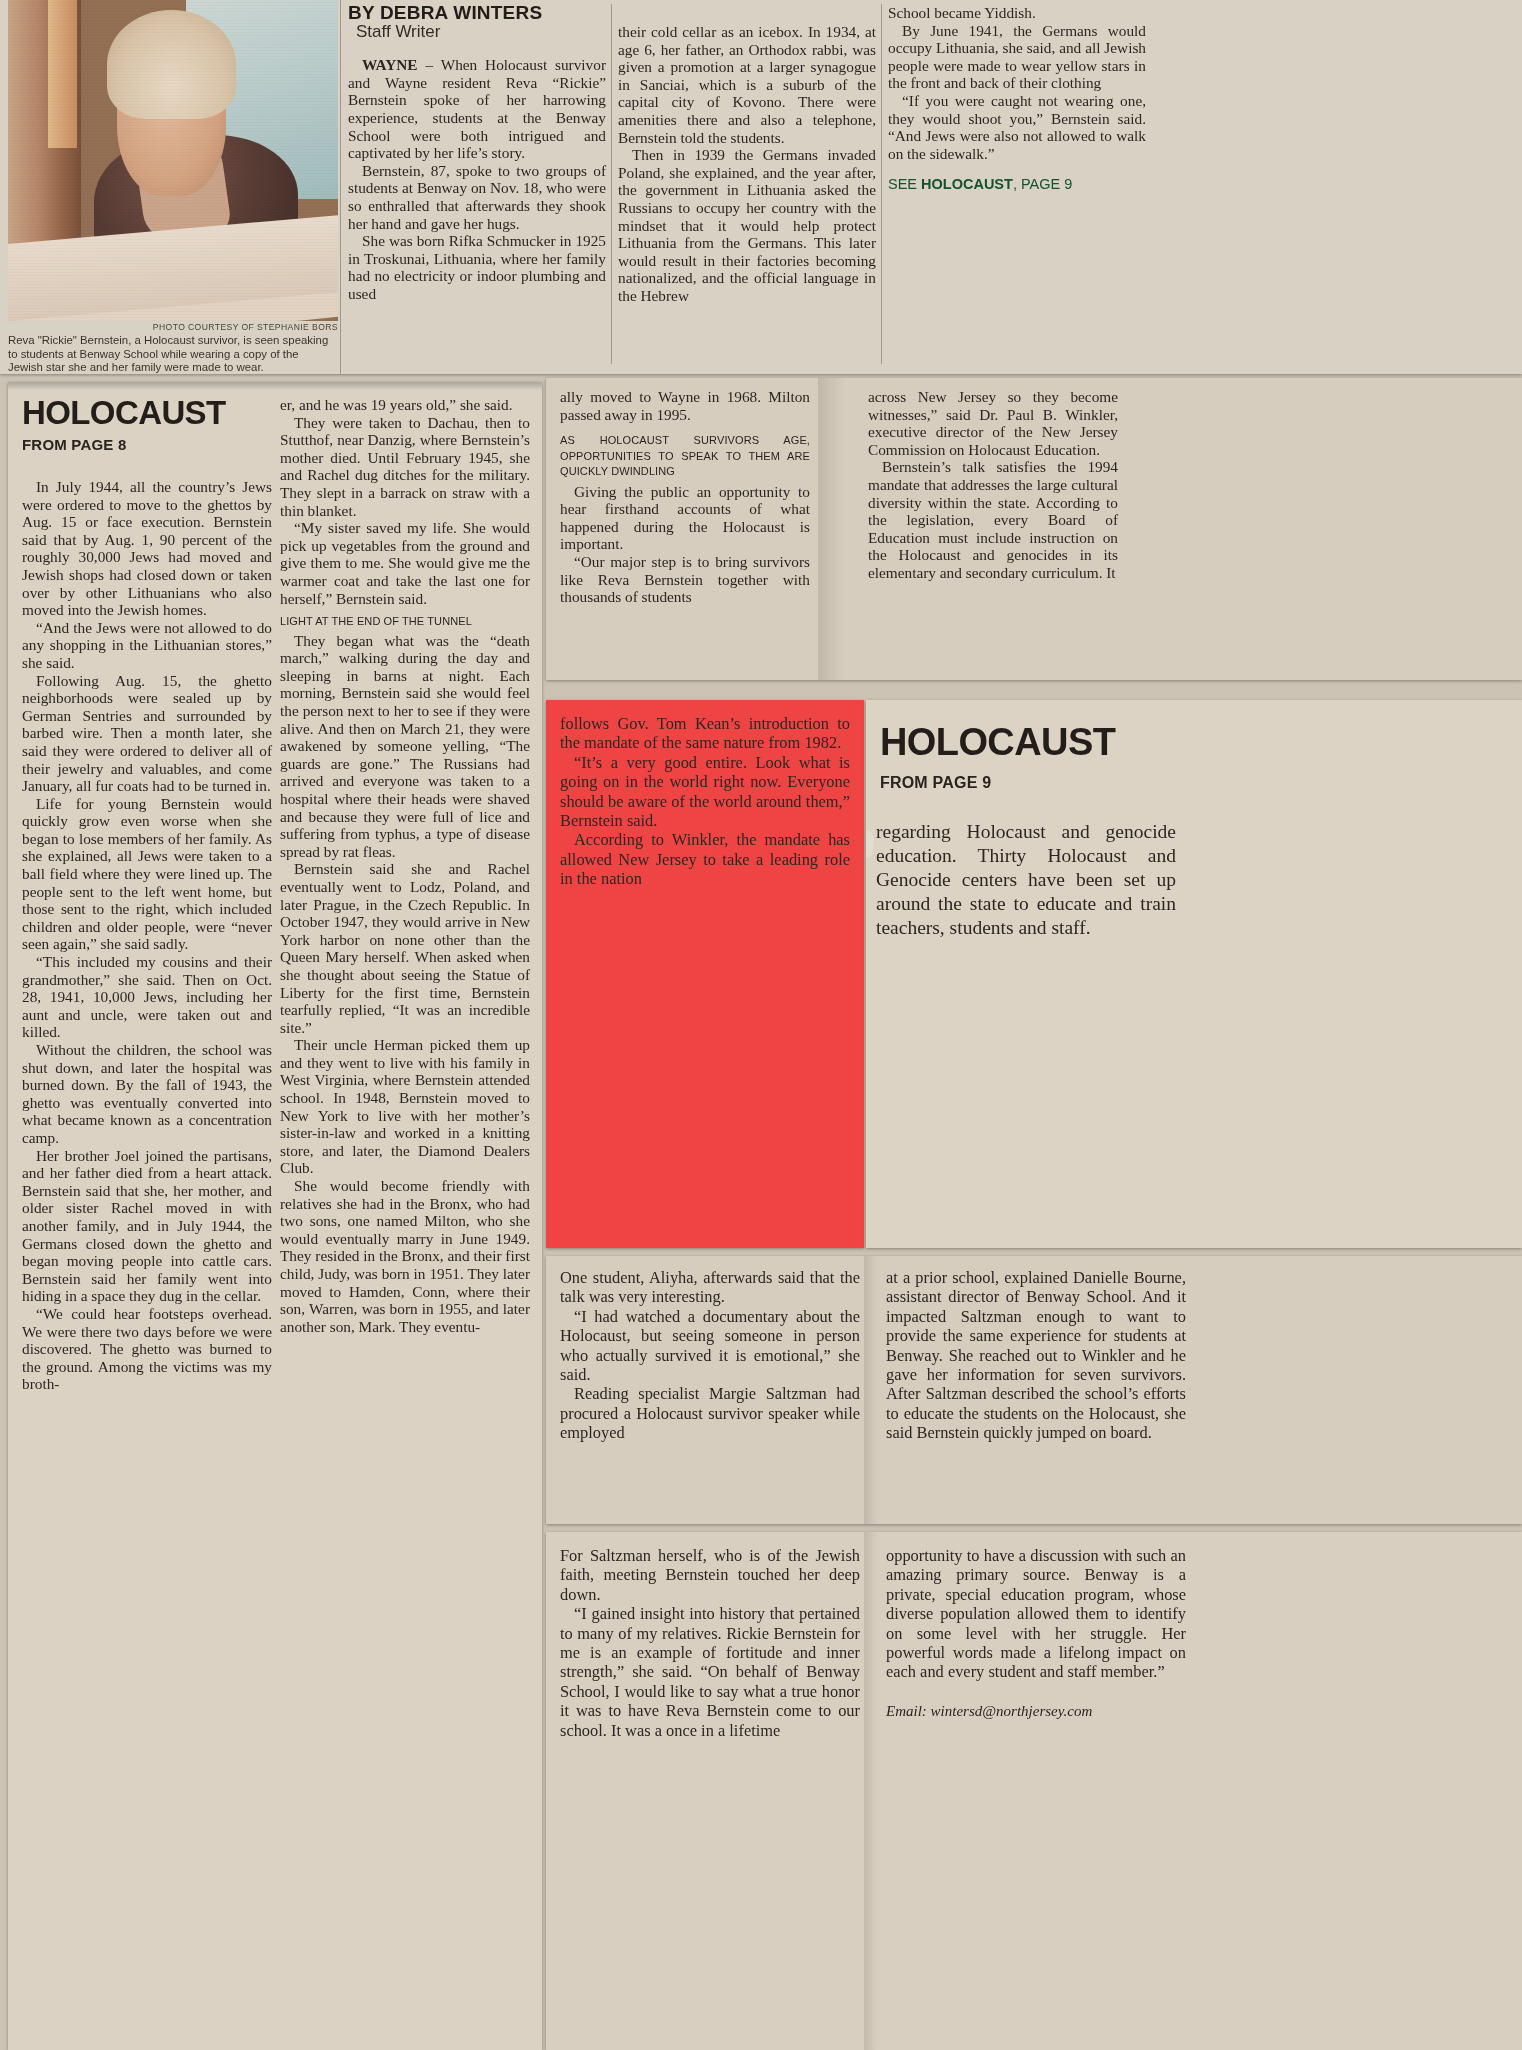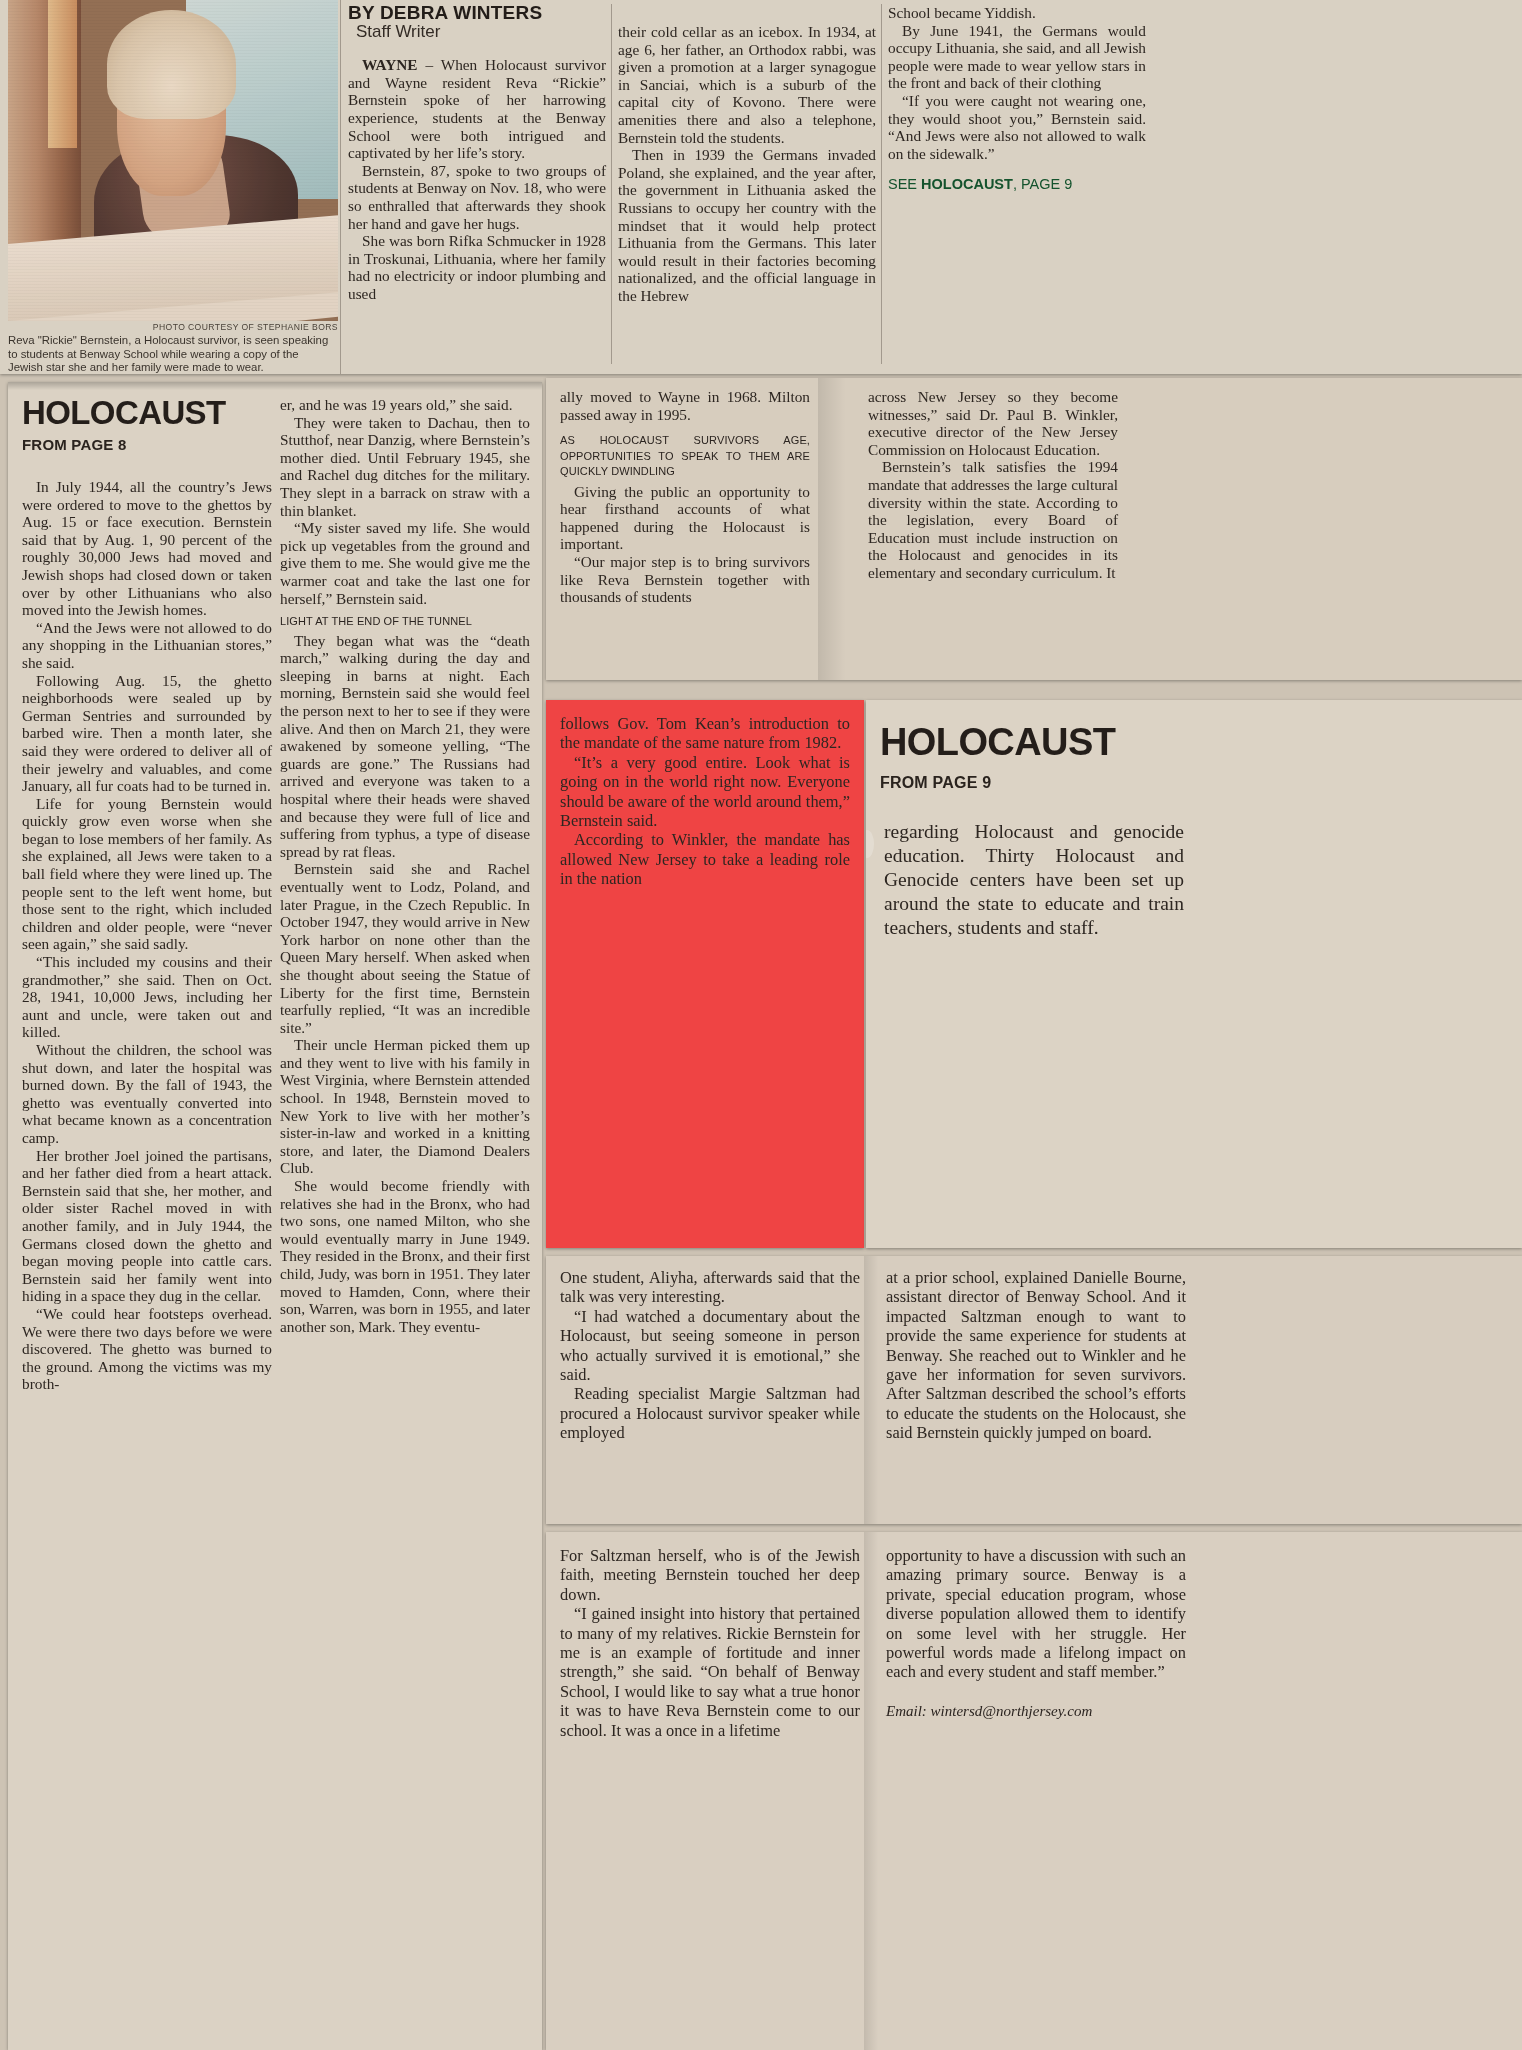--- a/index.html
+++ b/index.html
@@ -144,21 +144,21 @@
     <div class="credit" style="position:absolute;left:8px;top:322px;width:330px;">PHOTO COURTESY OF STEPHANIE BORS</div>
     <div class="caption" style="position:absolute;left:8px;top:334px;width:324px;">Reva "Rickie" Bernstein, a Holocaust survivor, is seen speaking to students at Benway School while wearing a copy of the Jewish star she and her family were made to wear.</div>
 
     <div class="vrule" style="left:340px;top:0;height:374px;"></div>
 
     <div class="col body-txt" style="left:348px;top:36px;width:258px;">
       <div class="byline" style="margin:-32px 0 0 0;">BY DEBRA WINTERS</div>
       <div class="byline2" style="margin:1px 0 16px 8px;">Staff Writer</div>
       <p><b>WAYNE</b><span> – When Holocaust survivor and Wayne resident Reva “Rickie” Bernstein spoke of her harrowing experience, students at the Benway School were both intrigued and captivated by her life’s story.</span></p>
       <p>Bernstein, 87, spoke to two groups of students at Benway on Nov. 18, who were so enthralled that afterwards they shook her hand and gave her hugs.</p>
-      <p>She was born Rifka Schmucker in 1928 in Troskunai, Lithuania, where her family had no electricity or indoor plumbing and used</p>
+      <p>She was born Rifka Schmucker in 1925 in Troskunai, Lithuania, where her family had no electricity or indoor plumbing and used</p>
     </div>
 
     <div class="col body-txt" style="left:618px;top:4px;width:258px;margin-top:19px;">
       <p class="noind">their cold cellar as an icebox. In 1934, at age 6, her father, an Orthodox rabbi, was given a promotion at a larger synagogue in Sanciai, which is a suburb of the capital city of Kovono. There were amenities there and also a telephone, Bernstein told the students.</p>
       <p>Then in 1939 the Germans invaded Poland, she explained, and the year after, the government in Lithuania asked the Russians to occupy her country with the mindset that it would help protect Lithuania from the Germans. This later would result in their factories becoming nationalized, and the official language in the Hebrew</p>
     </div>
 
     <div class="col body-txt" style="left:888px;top:4px;width:258px;">
       <p class="noind">School became Yiddish.</p>
       <p>By June 1941, the Germans would occupy Lithuania, she said, and all Jewish people were made to wear yellow stars in the front and back of their clothing</p>
@@ -218,21 +218,21 @@
     <div class="col body-txt" style="left:14px;top:14px;width:290px;font-size:16.4px;line-height:19.4px;">
       <p class="noind">follows Gov. Tom Kean’s introduction to the mandate of the same nature from 1982.</p>
       <p>“It’s a very good entire. Look what is going on in the world right now. Everyone should be aware of the world around them,” Bernstein said.</p>
       <p>According to Winkler, the mandate has allowed New Jersey to take a leading role in the nation</p>
     </div>
   </div>
 
   <div class="clip" style="left:866px;top:700px;width:656px;height:548px;background:#dcd3c5;">
     <div class="jump-head" style="position:absolute;left:14px;top:26px;font-size:38px;">HOLOCAUST</div>
     <div class="jump-sub" style="position:absolute;left:14px;top:70px;font-size:16px;text-align:right;">FROM PAGE 9</div>
-    <div class="col body-txt" style="left:18px;top:120px;width:300px;font-size:19.5px;line-height:24px;">
+    <div class="col body-txt" style="left:10px;top:120px;width:300px;font-size:19.5px;line-height:24px;">
       <p class="noind">regarding Holocaust and genocide education. Thirty Holocaust and Genocide centers have been set up around the state to educate and train teachers, students and staff.</p>
     </div>
     <div class="tape" style="left:-6px;top:130px;width:14px;height:28px;border-radius:50%;"></div>
   </div>
 
   <div class="clip" style="left:546px;top:1256px;width:976px;height:268px;background:#d7cdbf;">
     <div class="col body-txt" style="left:14px;top:12px;width:300px;font-size:16.4px;line-height:19.4px;">
       <p class="noind">One student, Aliyha, afterwards said that the talk was very interesting.</p>
       <p>“I had watched a documentary about the Holocaust, but seeing someone in person who actually survived it is emotional,” she said.</p>
       <p>Reading specialist Margie Saltzman had procured a Holocaust survivor speaker while employed</p>

